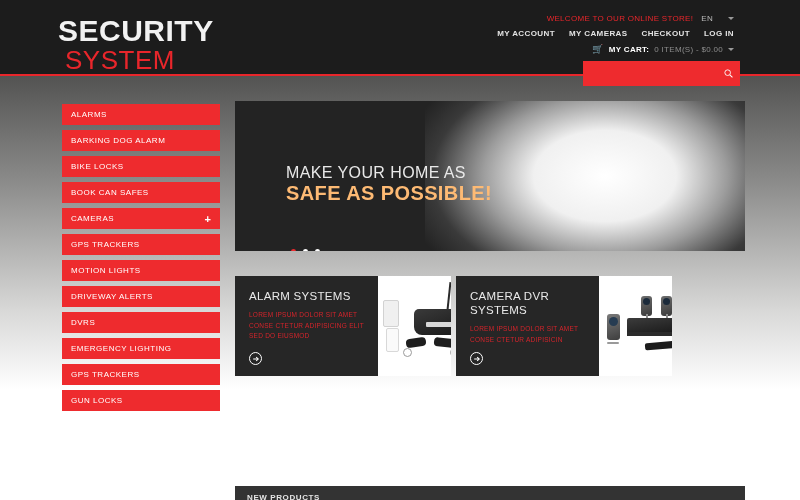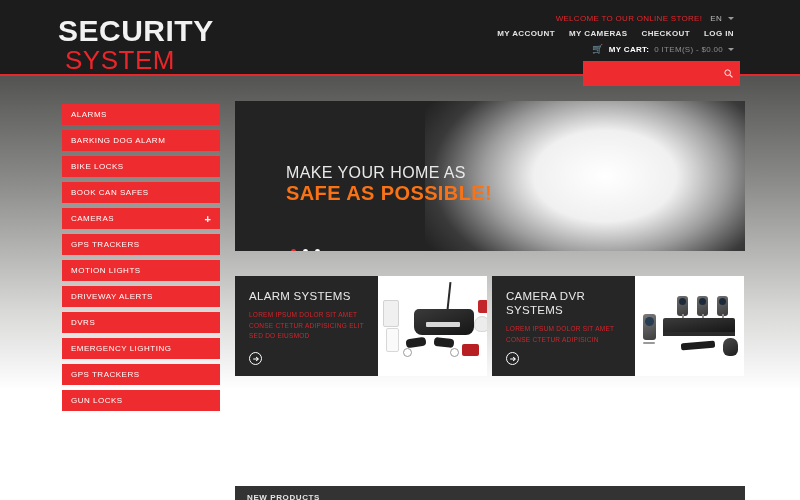--- a/index.html
+++ b/index.html
@@ -50,21 +50,21 @@
     position: absolute;
     right: 66px; top: 14px;
     display: flex; align-items: center; gap: 8px;
     font-size: 8px;
   }
   .welcome-text {
     color: #e8262b;
     letter-spacing: 0.3px;
     font-weight: normal;
   }
-  .lang { color: #b9b9b9; display: flex; align-items: center; gap: 6px; letter-spacing: .3px; }
+  .lang { color: #b9b9b9; display: flex; align-items: center; gap: 15px; letter-spacing: .3px; }
   .caret { display: inline-block; width: 0; height: 0;
     border-left: 3px solid transparent; border-right: 3px solid transparent;
     border-top: 3px solid #9a9a9a; }
 
   .nav-row {
     position: absolute;
     right: 66px; top: 29px;
     display: flex; align-items: center; gap: 14px;
     font-size: 8px;
   }
@@ -149,38 +149,38 @@
   .slider-glow {
     position: absolute; right: -40px; top: -40px;
     width: 360px; height: 230px;
     background: radial-gradient(ellipse at center, #ffffff 0%, #f0f0f0 28%, #9c9c9c 48%, #3a3a3a 68%, rgba(35,35,35,0) 82%);
   }
   .slide-text {
     position: absolute; left: 51px; top: 63px;
     line-height: 1.15;
   }
   .slide-line1 { color: #e9e9e9; font-size: 16px; letter-spacing: .4px; display:block;}
-  .slide-line2 { color: #f97316; font-size: 20px; font-weight: bold; letter-spacing: .4px; display:block;}
+  .slide-line2 { color: #fdba74; font-size: 20px; font-weight: bold; letter-spacing: .4px; display:block;}
   .dots {
     position: absolute; left: 56px; top: 148px;
     display: flex; gap: 7px;
   }
   .dot { width: 5px; height: 5px; border-radius: 50%; background: #ffffff; cursor:pointer;}
   .dot.active { background: #ee2b2e; }
 
   
   .promos {
     position: absolute;
     left: 235px; top: 188px;
     width: 510px; height: 100px;
     display: flex; gap: 5px;
   }
   .promo {
     position: relative;
-    width: 252px; height: 100px;
+    width: 216px; height: 100px;
     background: #ffffff;
     display: flex;
     overflow: hidden;
   }
   .promo-left {
     width: 143px; height: 100px;
     background: #262626;
     padding: 13px 0 0 14px;
     position: relative;
   }

